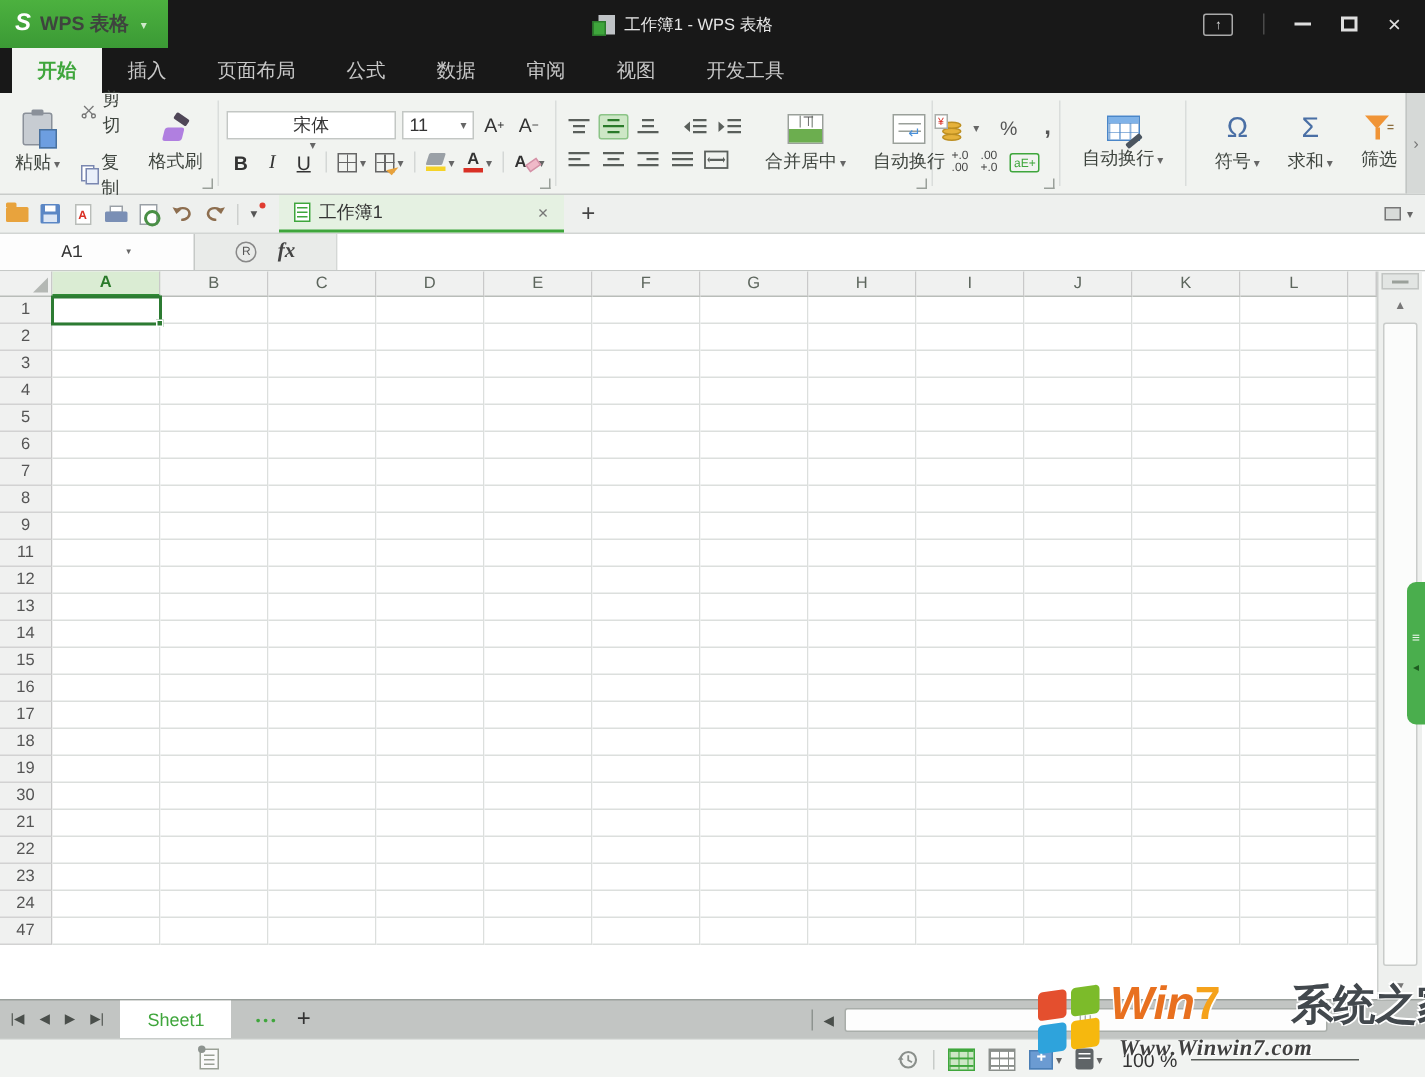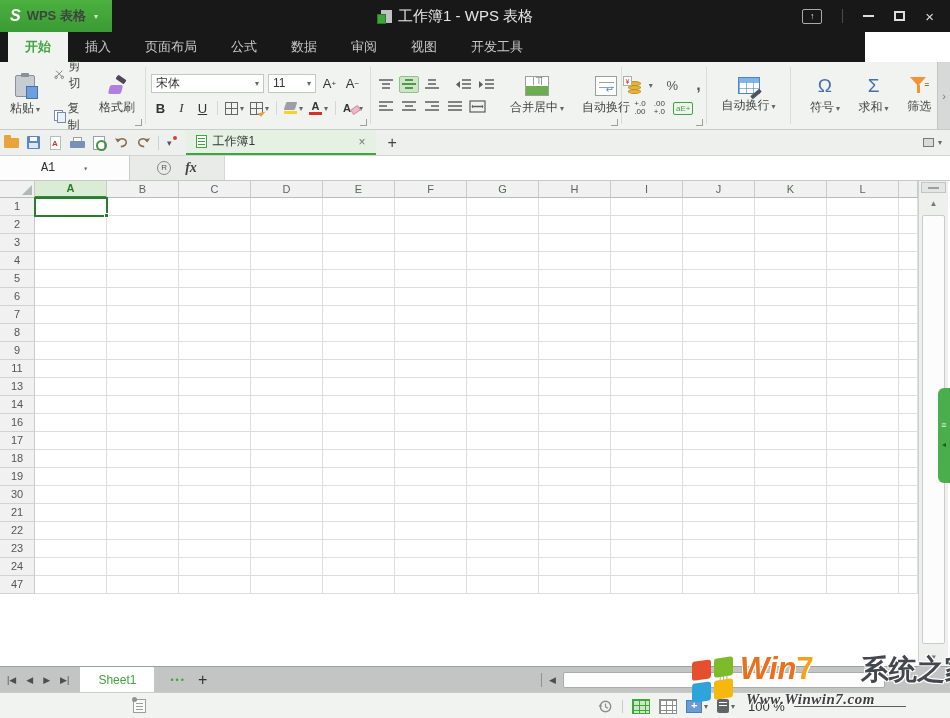--- a/index.html
+++ b/index.html
@@ -5,32 +5,32 @@
   * { margin:0; padding:0; box-sizing:border-box; }
   body { width:950px; height:718px; overflow:hidden; font-family:"Liberation Sans","DejaVu Sans",sans-serif; background:#fff; }
   #app { position:relative; width:950px; height:718px; overflow:hidden; background:#fff; }
 
   
   #titlebar { position:absolute; top:0; left:0; width:950px; height:32px; background:#181818; display:flex; align-items:center; }
   #wps-btn { width:112px; height:32px; background:linear-gradient(#4cb13f,#3b9a35); color:#fff; display:flex; align-items:center; gap:6px; padding:0 10px; cursor:pointer; }
   #wps-btn .logo { font-weight:700; font-size:16px; font-style:italic; }
   #wps-btn .lbl { font-size:13px; font-weight:700; }
   #wps-btn .dd { font-size:8px; color:#cfe9cb; }
-  #title-center { flex:1; display:flex; align-items:center; justify-content:center; gap:6px; color:#e6e6e6; font-size:15px; }
+  #title-center { flex:1; display:flex; align-items:center; justify-content:center; gap:6px; color:#e6e6e6; font-size:11px; }
   .doc-ico { position:relative; width:11px; height:13px; background:#bfc3c6; }
   .doc-ico::after { content:""; position:absolute; left:-4px; bottom:-1px; width:7px; height:8px; background:#3fa63c; border:1px solid #2c7b2c; }
   #win-controls { display:flex; align-items:center; gap:20px; padding-right:16px; color:#dedede; }
   #panel-up { width:20px; height:15px; border:1px solid #aaa; border-radius:2px; font-size:9px; line-height:13px; text-align:center; }
   .win-sep { width:1px; height:14px; background:#4a4a4a; }
   #min-btn { width:11px; height:2px; background:#dedede; }
   #max-btn { width:11px; height:10px; border:2px solid #dedede; }
   #close-btn { font-size:15px; line-height:15px; }
 
   
-  #menubar { position:absolute; top:32px; left:0; width:865px; height:30px; background:#181818; display:flex; align-items:stretch; padding-left:8px; }
+  #menubar { position:absolute; top:32px; left:0; width:950px; height:30px; background:#181818; display:flex; align-items:stretch; padding-left:8px; }
   .menu-tab { padding:0 17px; line-height:30px; font-size:13px; color:#c8c8c8; cursor:pointer; }
   .menu-tab.active { background:#f1f3f0; color:#3fa63c; font-weight:700; }
 
   
   #ribbon { position:absolute; top:62px; left:0; width:950px; height:68px; background:#f1f3f0; border-bottom:1px solid #c9ccca; display:flex; align-items:stretch; }
   .rgroup { position:relative; display:flex; align-items:center; padding:4px 5px; }
   .gsep { width:1px; background:#dadddb; margin:5px 0; }
   .expander { position:absolute; right:3px; bottom:3px; width:7px; height:7px; border-right:1px solid #9aa09a; border-bottom:1px solid #9aa09a; }
   .vbtn { display:flex; flex-direction:column; align-items:center; justify-content:center; gap:3px; padding:2px 5px; cursor:pointer; }
   .lbl { font-size:12px; color:#3e443e; white-space:nowrap; }
@@ -261,21 +261,21 @@
           </span>
         <span class="lbl">格式刷</span>
       </div>
       <span class="expander"></span>
     </div>
     <div class="gsep"></div>
 
     <div class="rgroup" style="width:232px;">
       <div style="display:flex;flex-direction:column;gap:5px;width:100%;">
         <div style="display:flex;align-items:center;gap:4px;">
-          <div class="selbox" style="width:113px;">
+          <div class="selbox" style="width:113px;flex-direction:column;">
             <span>宋体</span>
               <span class="dd">▾</span>
           </div>
           <div class="selbox" style="width:48px;">
             <span>11</span>
               <span class="dd">▾</span>
           </div>
           <span class="fbtn">
               <span>A</span>
               <sup style="font-size:8px;">+</sup>
@@ -736,37 +736,69 @@
           <div class="cell"></div>
           <div class="cell"></div>
           <div class="cell"></div>
           <div class="cell"></div>
           <div class="cell"></div>
           <div class="cell"></div>
           <div class="cell"></div>
           <div class="cell sliver"></div>
         </div>
         <div class="grow">
+          <div class="rowh">12</div>
+          <div class="cell"></div>
+          <div class="cell"></div>
+          <div class="cell"></div>
+          <div class="cell"></div>
+          <div class="cell"></div>
+          <div class="cell"></div>
+          <div class="cell"></div>
+          <div class="cell"></div>
+          <div class="cell"></div>
+          <div class="cell"></div>
+          <div class="cell"></div>
+          <div class="cell"></div>
+          <div class="cell sliver"></div>
+        </div>
+        <div class="grow">
           <div class="rowh">13</div>
           <div class="cell"></div>
           <div class="cell"></div>
           <div class="cell"></div>
           <div class="cell"></div>
           <div class="cell"></div>
           <div class="cell"></div>
           <div class="cell"></div>
           <div class="cell"></div>
           <div class="cell"></div>
           <div class="cell"></div>
           <div class="cell"></div>
           <div class="cell"></div>
           <div class="cell sliver"></div>
         </div>
         <div class="grow">
           <div class="rowh">14</div>
+          <div class="cell"></div>
+          <div class="cell"></div>
+          <div class="cell"></div>
+          <div class="cell"></div>
+          <div class="cell"></div>
+          <div class="cell"></div>
+          <div class="cell"></div>
+          <div class="cell"></div>
+          <div class="cell"></div>
+          <div class="cell"></div>
+          <div class="cell"></div>
+          <div class="cell"></div>
+          <div class="cell sliver"></div>
+        </div>
+        <div class="grow">
+          <div class="rowh">15</div>
           <div class="cell"></div>
           <div class="cell"></div>
           <div class="cell"></div>
           <div class="cell"></div>
           <div class="cell"></div>
           <div class="cell"></div>
           <div class="cell"></div>
           <div class="cell"></div>
           <div class="cell"></div>
           <div class="cell"></div>

